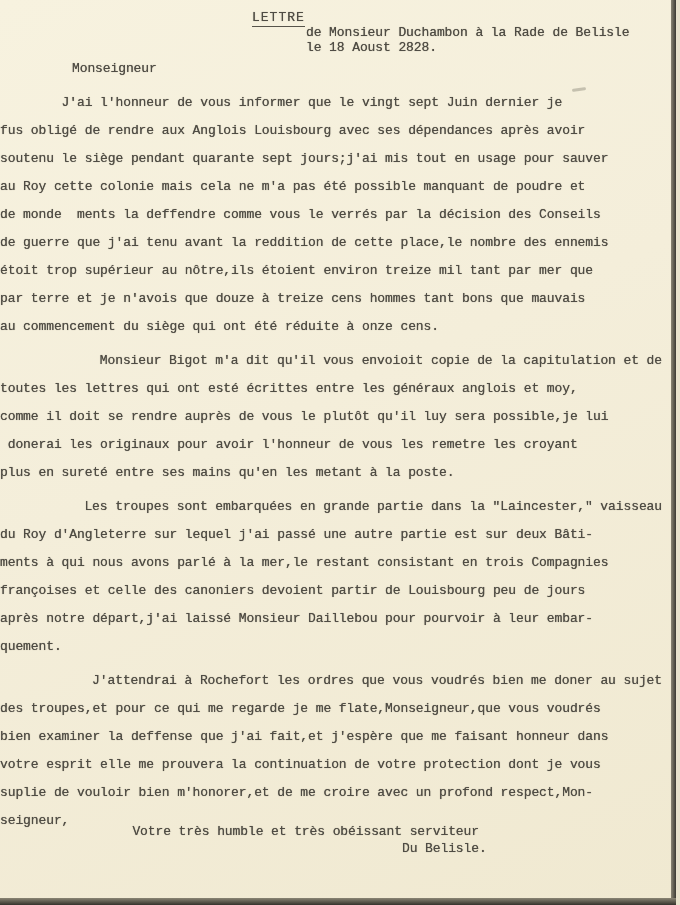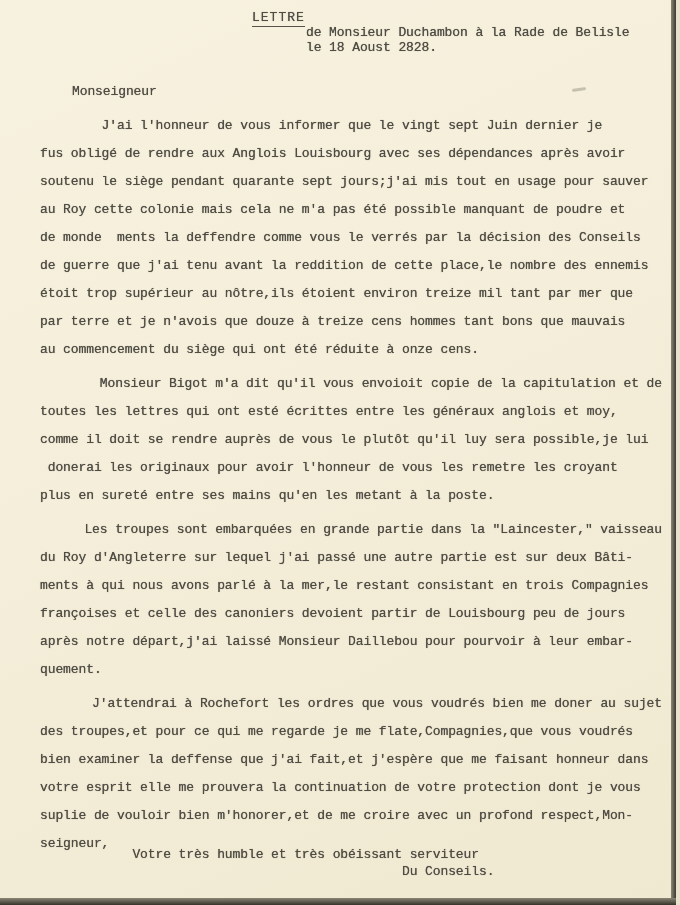--- a/index.html
+++ b/index.html
@@ -39,28 +39,27 @@
     border-bottom:1.5px solid #56534a;
     padding-bottom:1px;
     letter-spacing:1px;
   }
   .hdr-sub{
     margin-left:306px;
     line-height:15px;
     white-space:pre;
   }
   .salutation{
-    margin-top:29px;
+    margin-top:6px;
     margin-left:72px;
     line-height:15px;
     white-space:pre;
   }
   .body-block{
     margin-top:13px;
-    margin-left:40px;
   }
   .line{
     line-height:28px;
     height:28px;
     white-space:pre;
   }
   .para-gap{
     margin-top:6px;
     text-align:right;
   }
@@ -109,30 +108,30 @@
       <div class="line">comme il doit se rendre auprès de vous le plutôt qu'il luy sera possible,je lui</div>
       <div class="line"> donerai les originaux pour avoir l'honneur de vous les remetre les croyant</div>
       <div class="line">plus en sureté entre ses mains qu'en les metant à la poste.</div>
       <div class="line para-gap"> Les troupes sont embarquées en grande partie dans la "Laincester," vaisseau</div>
       <div class="line">du Roy d'Angleterre sur lequel j'ai passé une autre partie est sur deux Bâti-</div>
       <div class="line">ments à qui nous avons parlé à la mer,le restant consistant en trois Compagnies</div>
       <div class="line">françoises et celle des canoniers devoient partir de Louisbourg peu de jours</div>
       <div class="line">après notre départ,j'ai laissé Monsieur Daillebou pour pourvoir à leur embar-</div>
       <div class="line">quement.</div>
       <div class="line para-gap"> J'attendrai à Rochefort les ordres que vous voudrés bien me doner au sujet</div>
-      <div class="line">des troupes,et pour ce qui me regarde je me flate,Compagnies,que vous voudrés</div>
+      <div class="line">des troupes,et pour ce qui me regarde je me flate,Monseigneur,que vous voudrés</div>
       <div class="line">bien examiner la deffense que j'ai fait,et j'espère que me faisant honneur dans</div>
       <div class="line">votre esprit elle me prouvera la continuation de votre protection dont je vous</div>
       <div class="line">suplie de vouloir bien m'honorer,et de me croire avec un profond respect,Mon-</div>
       <div class="line">seigneur,</div>
     </div>
 
     <div class="closing-block">
       <div class="closing-line">            Votre très humble et très obéissant serviteur</div>
-      <div class="closing-line">                                               Du Conseils.</div>
+      <div class="closing-line">                                               Du Belisle.</div>
     </div>
 
   </div>
 
   <div class="smudge"></div>
   <div class="edge-right"></div>
   <div class="edge-bottom"></div>
 
 </div>
 

